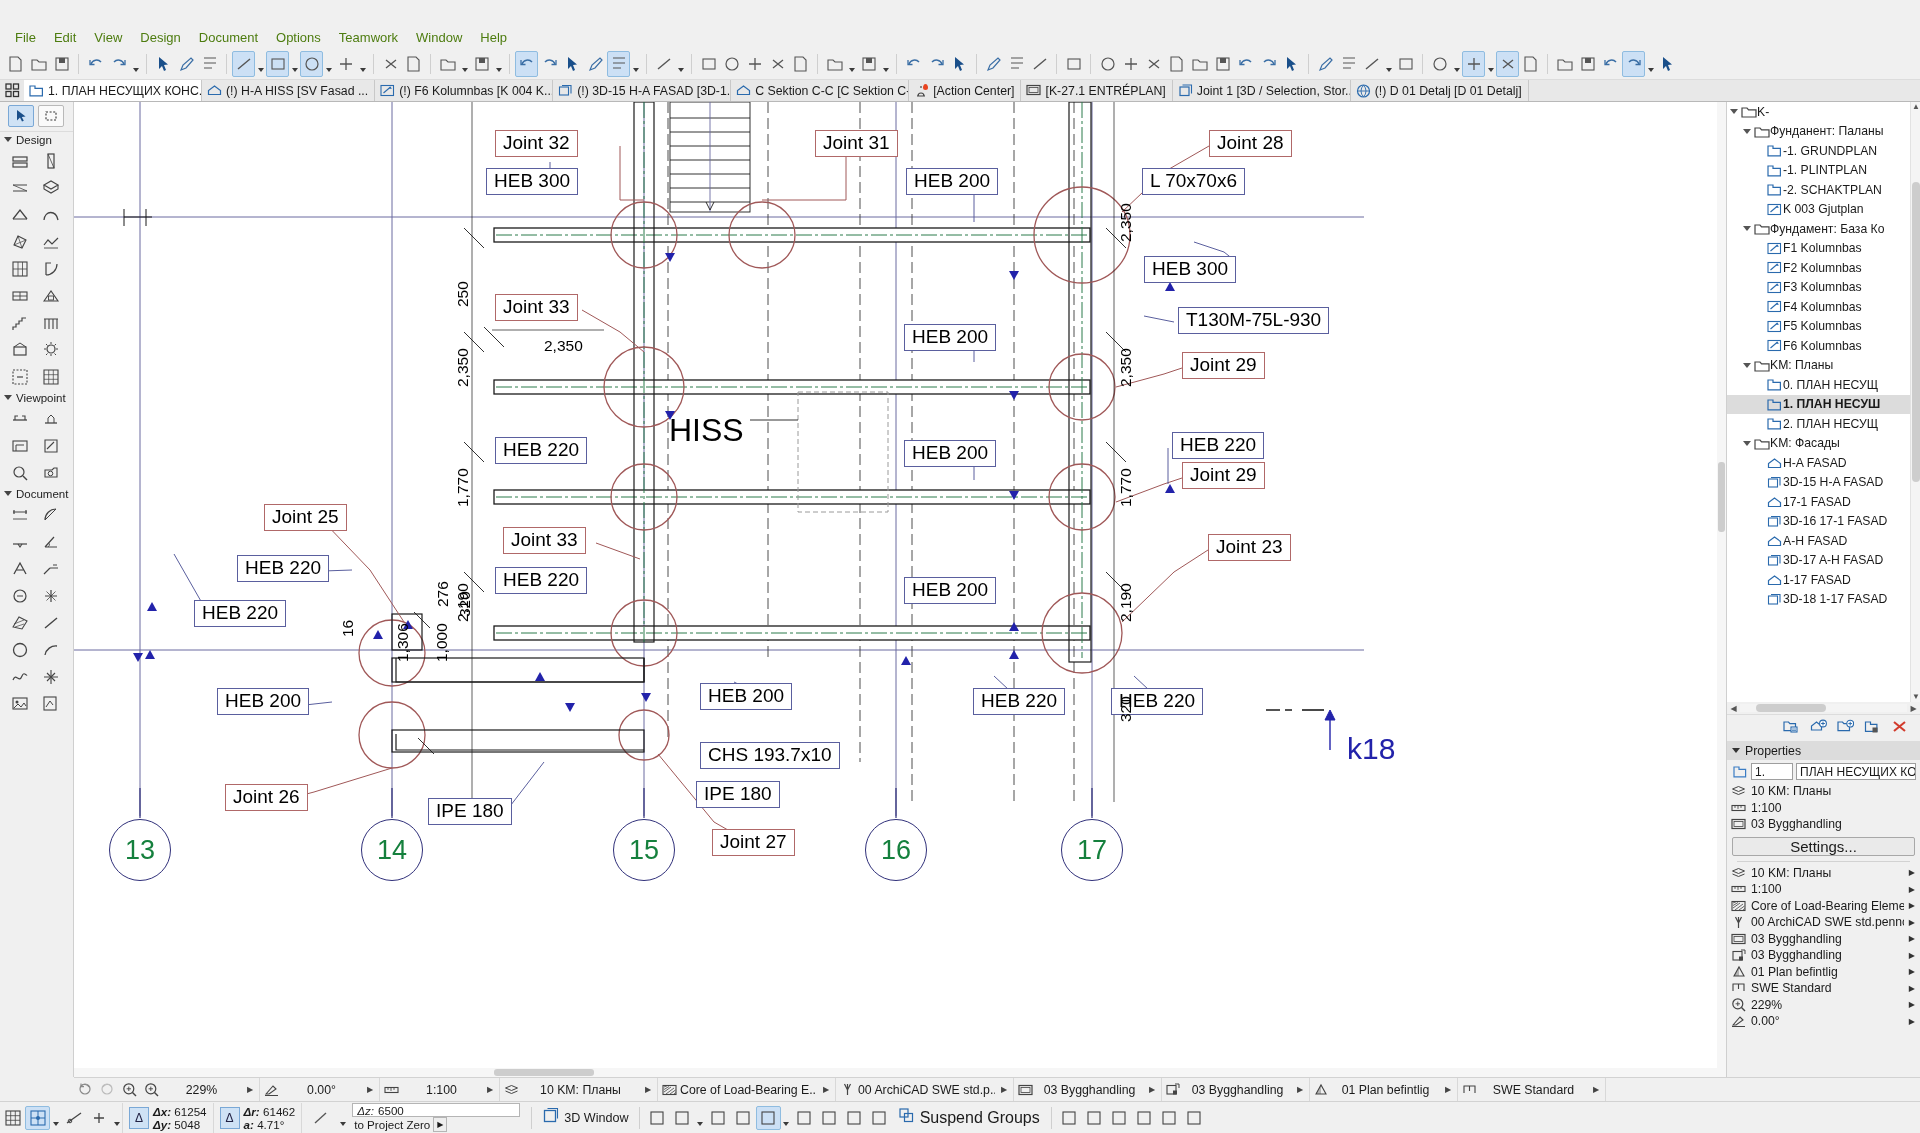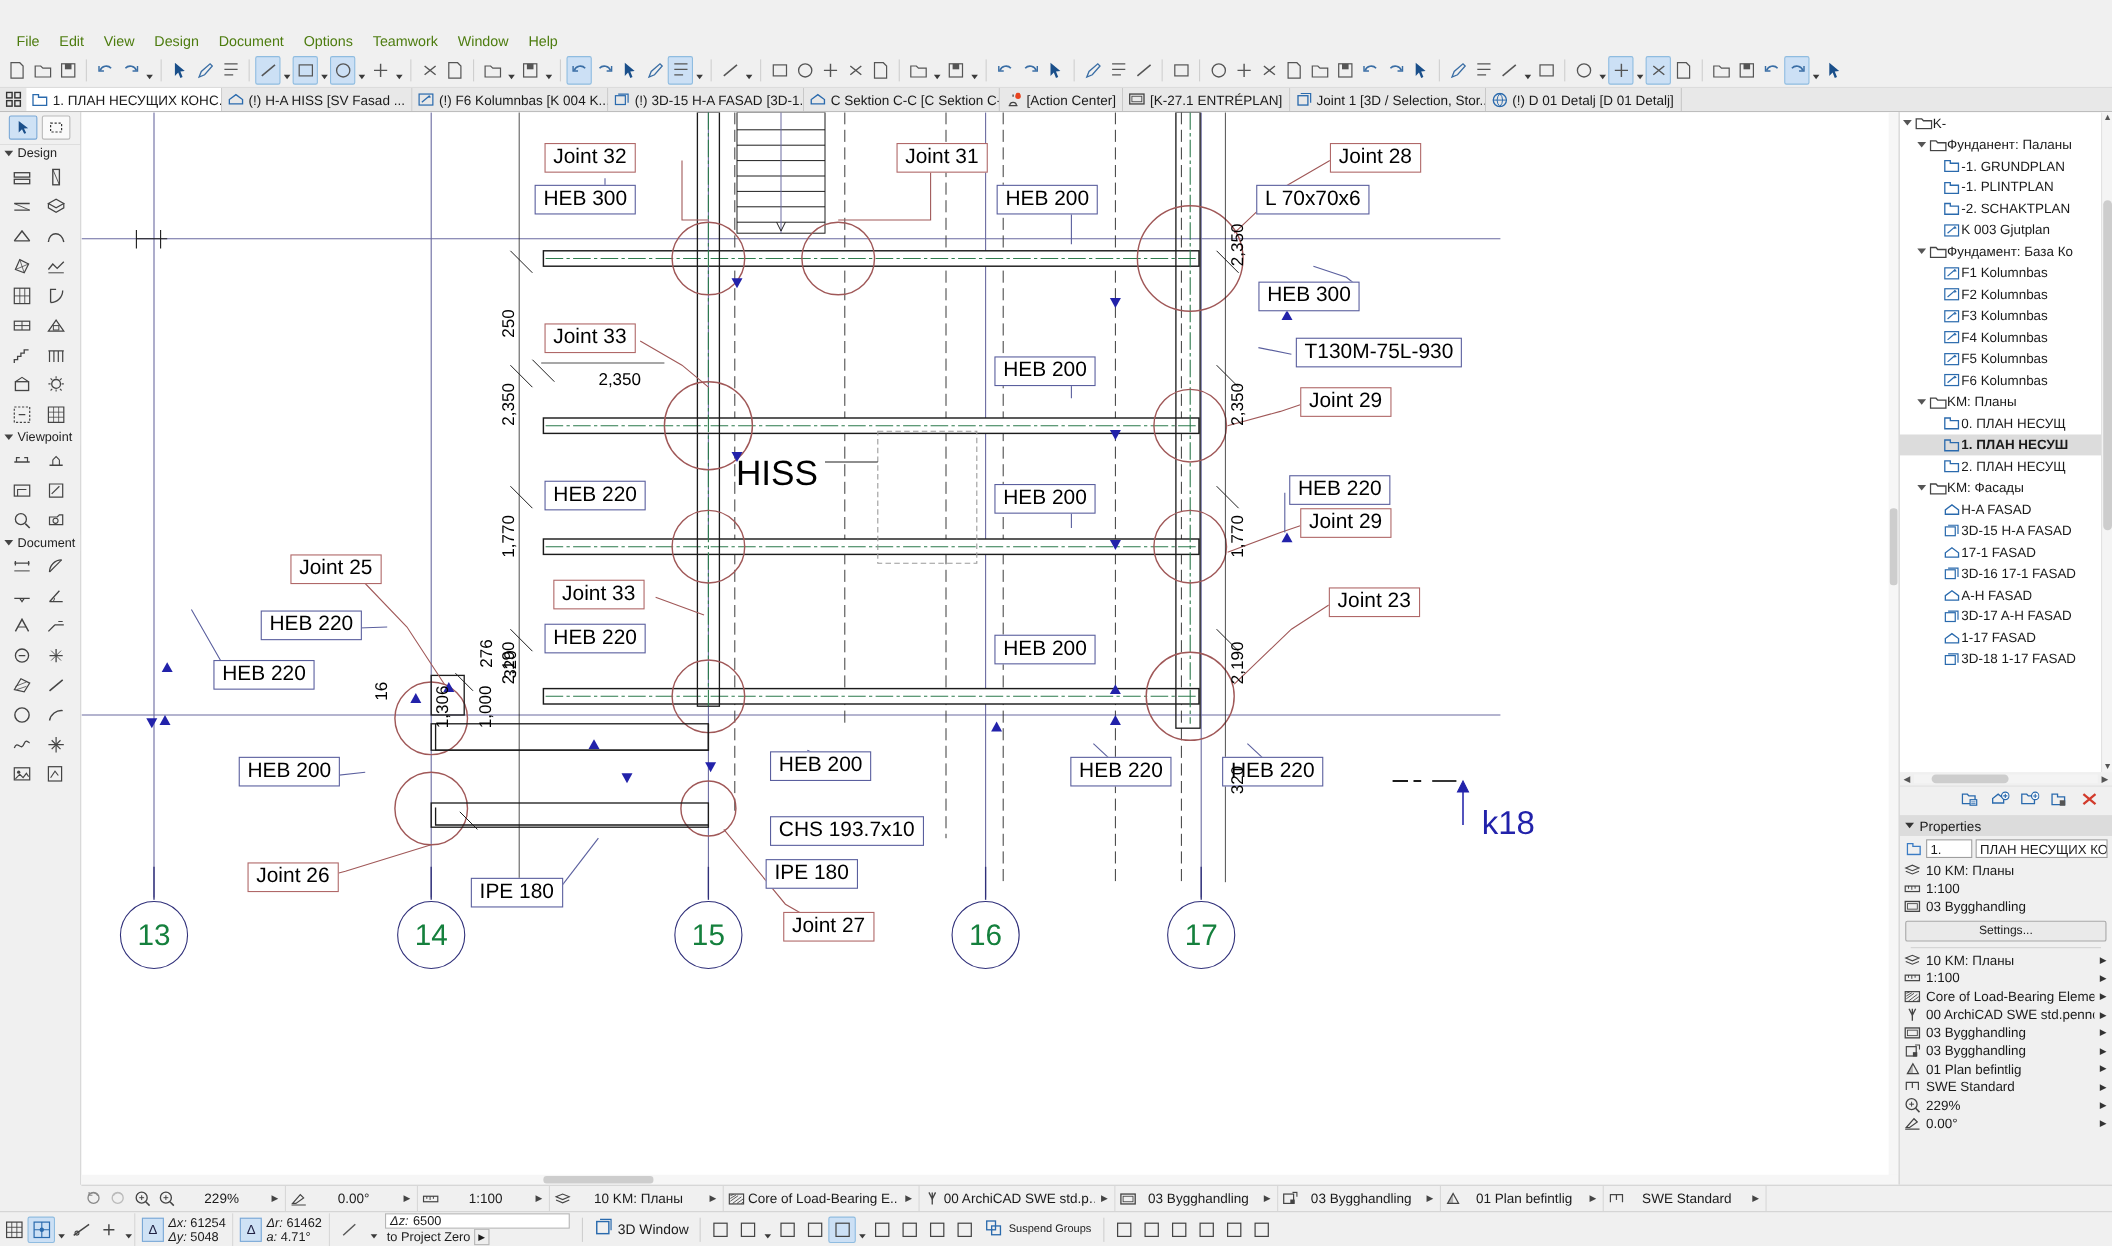--- a/index.html
+++ b/index.html
@@ -228,21 +228,21 @@
   .prow {
     display:flex; align-items:center; height:16.5px; font-size:12.2px;
     padding-left:4px; gap:5px; white-space:nowrap;
   }
   .prow .ic { width:15px; flex:none; display:flex; align-items:center; justify-content:center; }
   .prow .lb { overflow:hidden; }
   .prow .arr { margin-left:auto; font-size:8px; color:#333; padding-right:5px; }
   .settings-btn {
     margin:4px 5px 5px; height:19px; background:#eaeaea; border:1px solid #a8a8a8;
     border-radius:2px; display:flex; align-items:center; justify-content:center;
-    font-size:11px;
+    font-size:15px;
     text-align:right;
   }
   .prop-div { height:1px; background:#d2d2d2; margin:3px 10px 3px; }
 
   
   .statusrow {
     position:absolute; left:74px; top:1077px; width:1846px; height:24px;
     background:#f0f0f0; border-top:1px solid #d2d2d2; display:flex; align-items:center;
     font-size:12.3px; overflow:hidden;
   }
@@ -266,33 +266,33 @@
   .bb-ic.sel { background:#cce0f5; border:1px solid #8fbce0; border-radius:2px; }
   .coordbox {
     display:flex; align-items:center; flex:none; height:30px; gap:4px;
     border-left:1px solid #d8d8d8; padding:0 6px;
   }
   .coordbox .sq {
     width:20px; height:22px; background:#cfe2f5; border:1px solid #7aa8d6;
     display:flex; align-items:center; justify-content:center; font-size:12px; color:#224;
   }
   .coordbox .vals { display:flex; flex-direction:column; line-height:13px; font-size:11.6px; }
-  .coordbox .vals span b { font-weight:normal; font-style:italic; }
+  .coordbox .vals span b { font-weight:bold; font-style:italic; }
   .zfield {
     display:flex; flex-direction:column; line-height:13px; font-size:11.6px;
   }
   .zfield .top {
     background:#fff; border:1px solid #b5b5b5; padding:0 4px; width:168px; height:14px;
     display:flex; align-items:center;
   }
   .zfield .bot { display:flex; align-items:center; gap:3px; padding-left:2px; }
   .btn3d {
     display:flex; align-items:center; gap:4px; font-size:12.6px; padding:0 5px;
   }
-  .suspend { display:flex; align-items:center; gap:5px; font-size:10px; padding:0 6px; }
+  .suspend { display:flex; align-items:center; gap:5px; font-size:16px; padding:0 6px; }
 </style>
 </head>
 <body>
 
 <div class="app">
 
 
   <div class="menubar" id="menubar">
       <div>File</div>
       <div>Edit</div>

